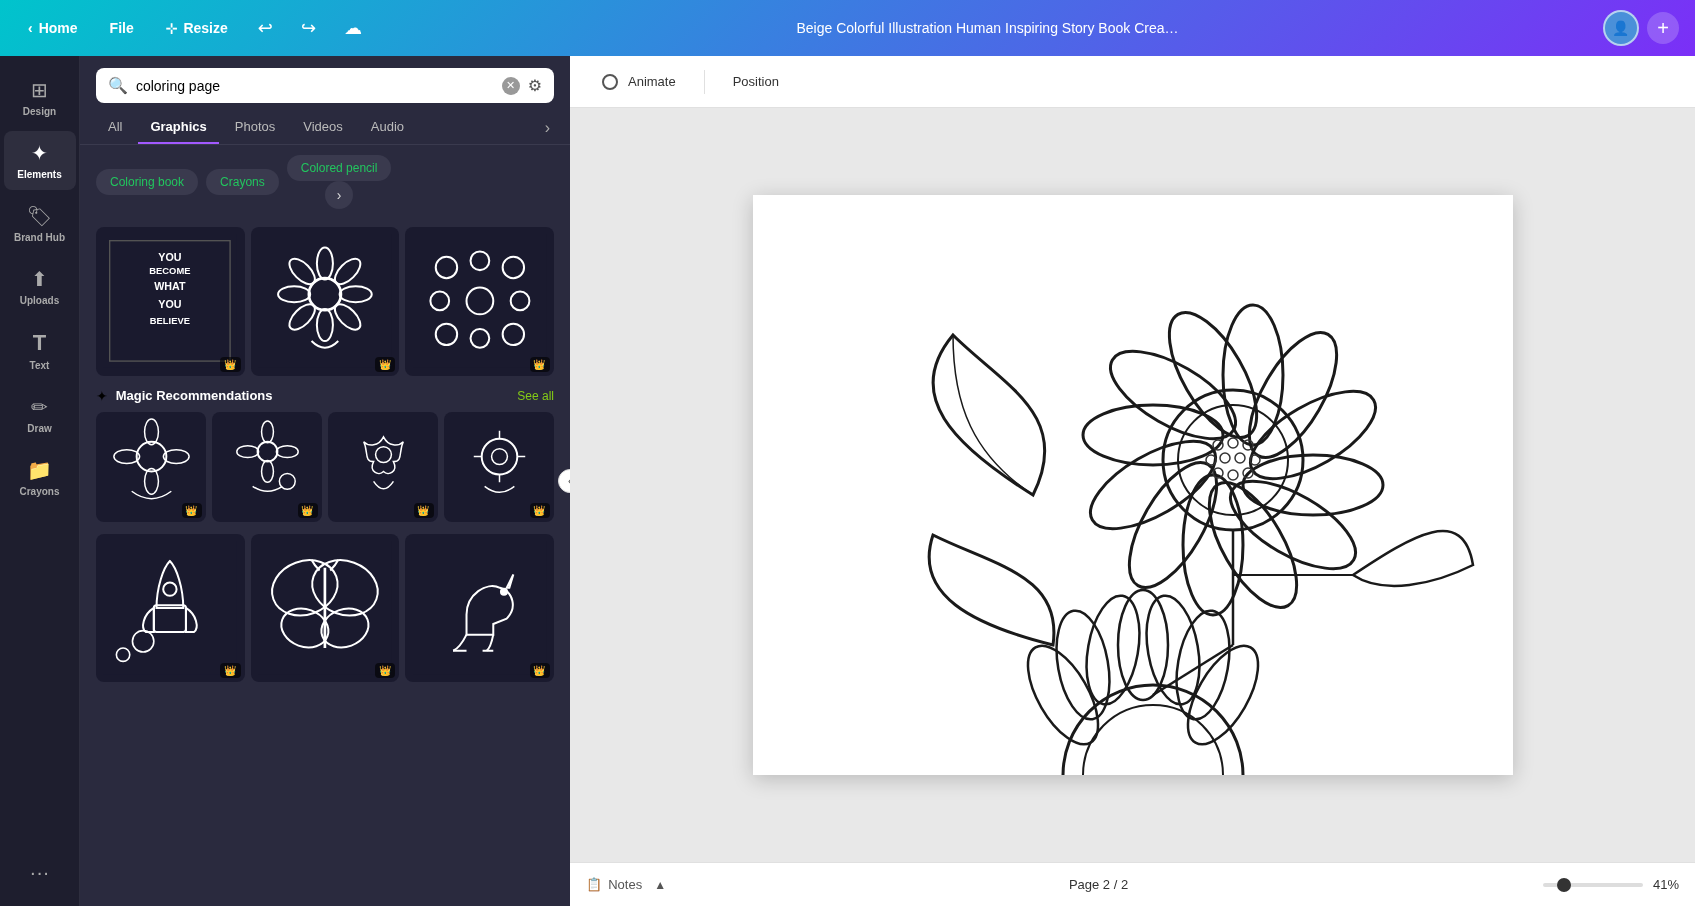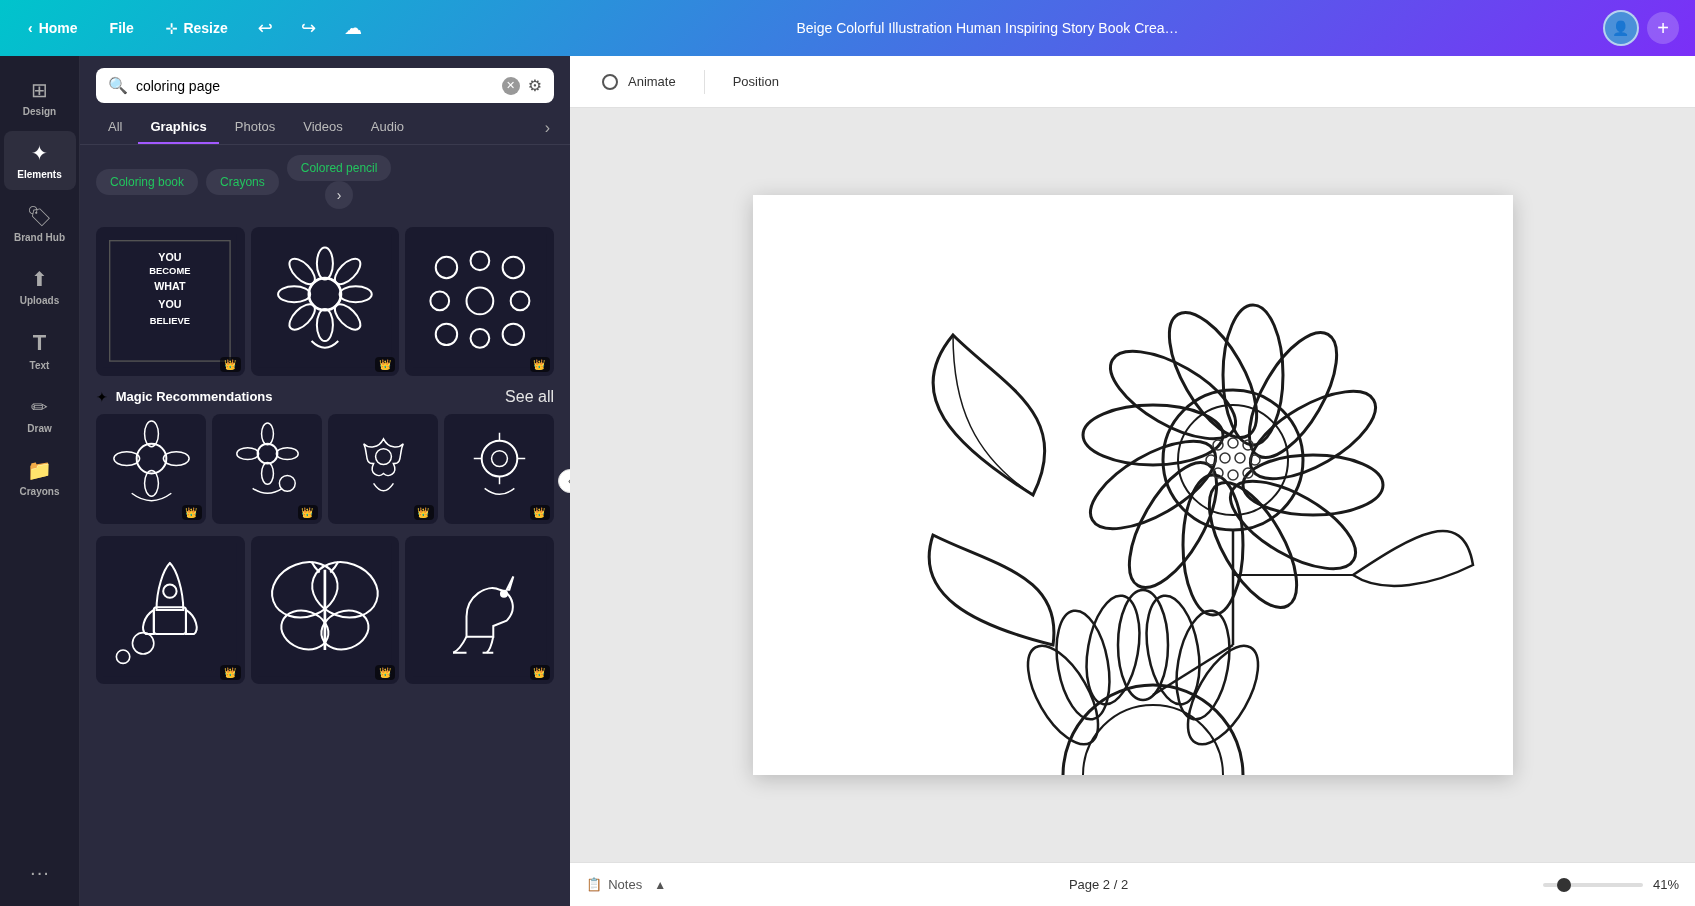--- a/index.html
+++ b/index.html
@@ -274,22 +274,22 @@
       margin-top: 4px;
     }
     .section-title {
       color: white;
       font-size: 13px;
       font-weight: 600;
     }
     .see-all-btn {
       background: none;
       border: none;
-      color: #e5e5e5;
-      font-size: 16px;
+      color: #84cc16;
+      font-size: 12px;
       cursor: pointer;
       margin-left: auto;
     }
     .magic-icon { font-size: 14px; }
 
     .grid-4 {
       display: grid;
       grid-template-columns: repeat(4, 1fr);
       gap: 6px;
       margin-bottom: 12px;

